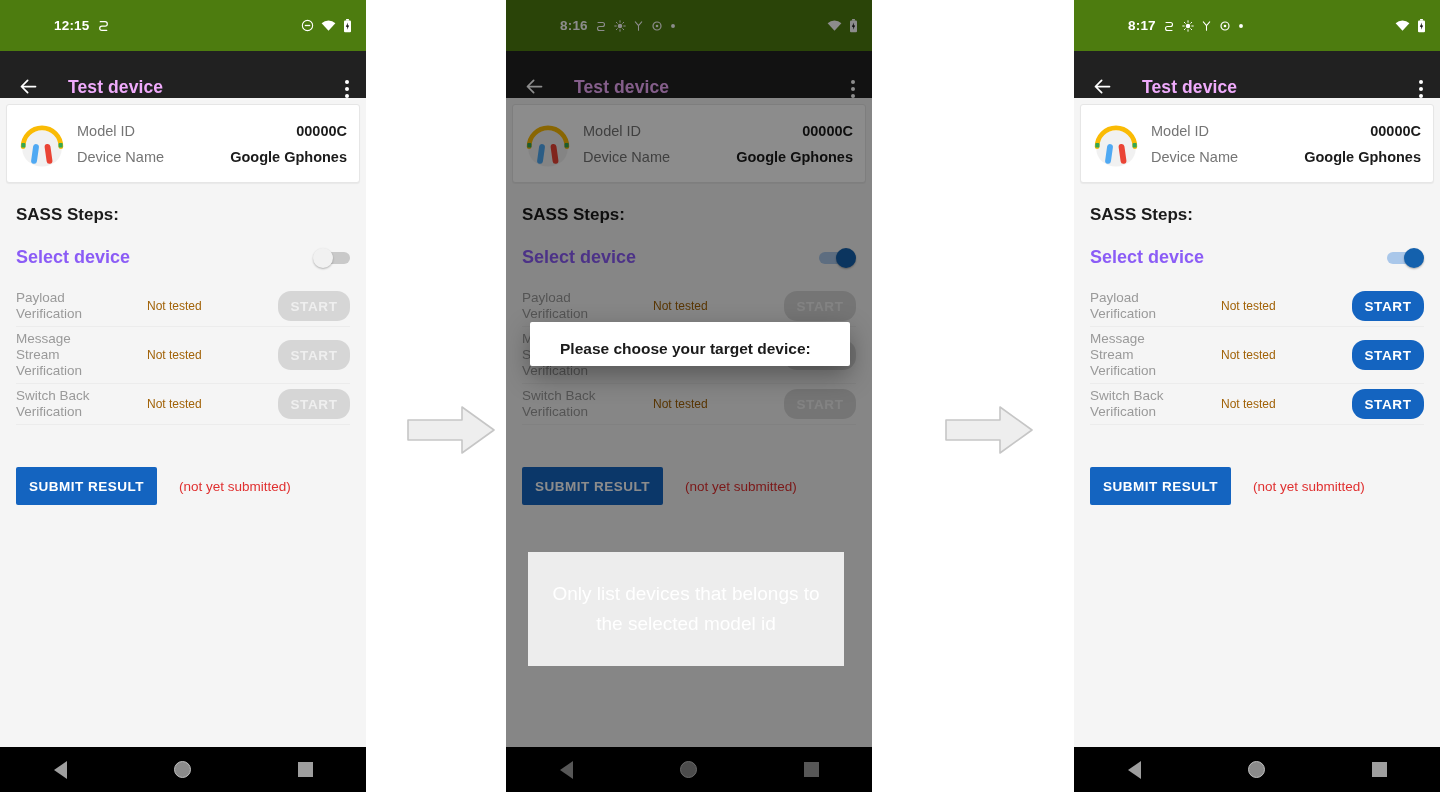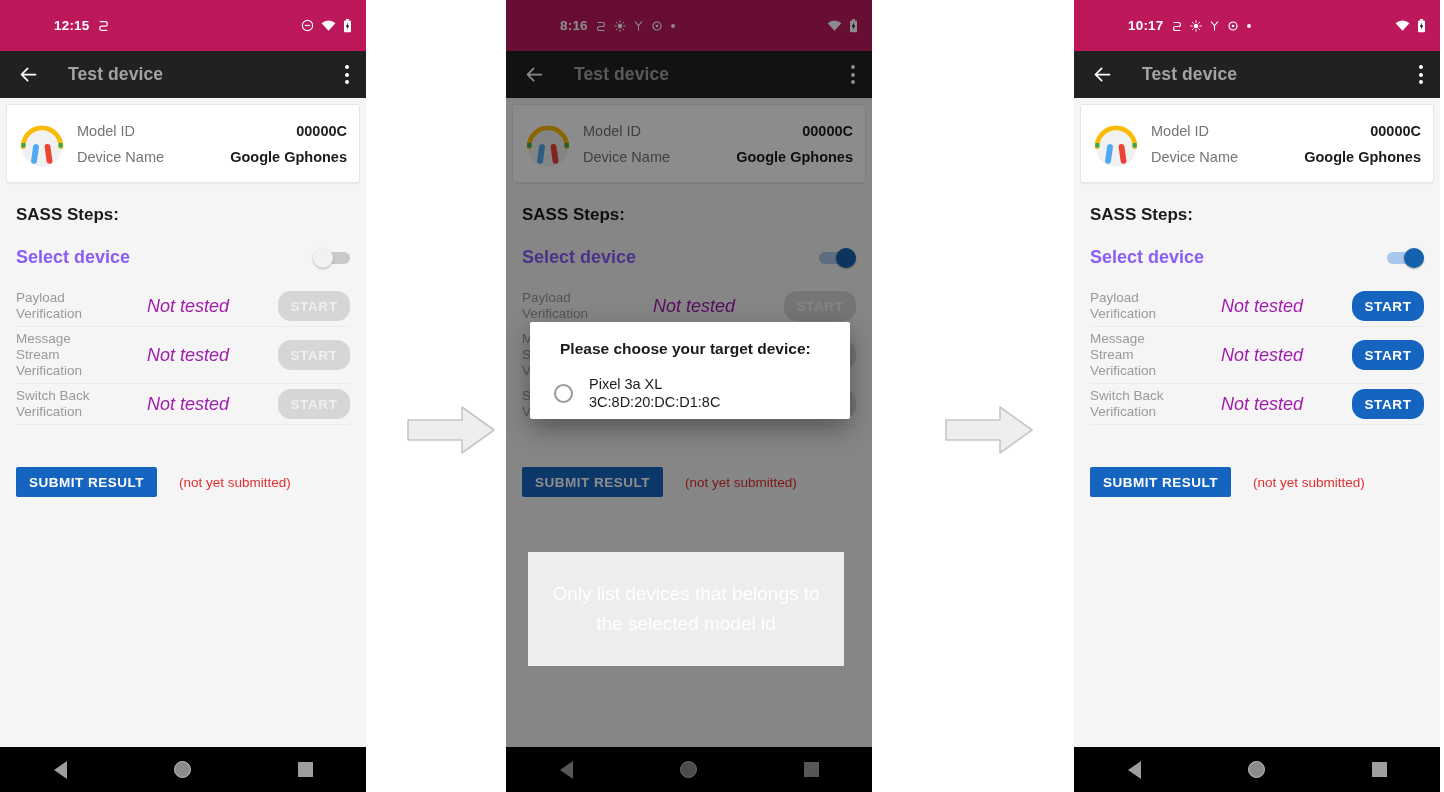--- a/index.html
+++ b/index.html
@@ -12,34 +12,34 @@
   .stage { position: relative; width: 1444px; height: 792px; background:#fff; }
 
   
   .phone { position: absolute; top: 0; width: 366px; height: 792px; background: #f5f5f5; overflow: hidden; }
   #phone-1 { left: 0; }
   #phone-2 { left: 506px; }
   #phone-3 { left: 1074px; }
 
   
   .statusbar {
-    height: 51px; background: #be185d; color: #fff;
+    height: 51px; background: #4d7c0f; color: #fff;
     display: flex; align-items: center;
     font-size: 13.5px; font-weight: 700;
     position: relative;
   }
   .sb-left { display: flex; align-items: center; gap: 7px; margin-left: 54px; }
   .sb-time { font-size: 13.5px; letter-spacing: .2px; }
   .sb-right { position: absolute; right: 14px; display: flex; align-items: center; gap: 7px; }
   .sb-ico { display: inline-flex; align-items: center; justify-content: center; }
 
   
   .appbar {
-    height: 47px; background: #212121; color: #a3a3a3;
-    display: flex; align-items: center; padding: 0 16px;
+    height: 47px; background: #212121; color: #f0abfc;
+    display: flex; align-items: flex-end; padding: 0 16px;
     position: relative;
   }
   .appbar .back { width: 24px; height: 24px; display:flex; align-items:center; justify-content:center; }
   .appbar .title { margin-left: 28px; font-size: 17.5px; font-weight: 700; letter-spacing: .1px; }
   .appbar .kebab { position: absolute; right: 17px; display: flex; flex-direction: column; gap: 3.2px; align-items: center; }
   .appbar .kebab i { width: 4px; height: 4px; border-radius: 50%; background: #fff; display: block; }
 
   
   .card-wrap { padding: 6px 6px 0 6px; }
   .device-card {
@@ -61,33 +61,33 @@
 
   .toggle { width: 37px; height: 20px; position: relative; display: inline-block; }
   .toggle .track { position: absolute; left: 8px; top: 4.5px; width: 29px; height: 12px; border-radius: 7px; background: #c9c9c9; }
   .toggle .thumb { position: absolute; left: 0; top: 0; width: 20px; height: 20px; border-radius: 50%; background: #f1f1f1; box-shadow: 0 1px 2px rgba(0,0,0,.28); }
   .toggle.on .track { left: 0; background: #a9c7ea; }
   .toggle.on .thumb { left: 17px; background: #1461ad; box-shadow: 0 1px 2px rgba(0,0,0,.3); }
 
   .steps { margin-top: 18px; }
   .step-row { display: flex; align-items: center; min-height: 41px; border-bottom: 1px solid #ececec; padding: 4px 0; gap: 43px; }
   .step-name { flex: 1; font-size: 13.5px; color: #9a9a9a; line-height: 16px; }
-  .step-status { width: 88px; font-size: 18px; color: #a21caf; font-style: italic; }
+  .step-status { width: 88px; font-size: 12px; color: #a16207; }
   .btn-start {
     width: 72px; height: 30px; border: 0; border-radius: 13px;
     font-size: 13.5px; font-weight: 700; letter-spacing: .6px;
     display: flex; align-items: center; justify-content: center;
   }
   .btn-start.disabled { background: #d6d6d6; color: #efefef; }
   .btn-start.enabled  { background: #1464c0; color: #fff; }
 
   .submit-row { display: flex; align-items: center; margin-top: 42px; }
   .btn-submit {
     background: #1464c0; color: #fff; border: 0; border-radius: 2px;
-    height: 30px; padding: 0 13px; font-size: 13.5px; font-weight: 700; letter-spacing: .5px;
+    height: 38px; padding: 0 13px; font-size: 13.5px; font-weight: 700; letter-spacing: .5px;
     display: flex; align-items: center;
   }
   .submit-note { margin-left: 22px; font-size: 13.5px; color: #e03030; }
 
   
   .navbar { position: absolute; bottom: 0; left: 0; width: 366px; height: 45px; background: #000; display: flex; align-items: center; justify-content: space-around; }
   .nav-back { width: 0; height: 0; border-top: 9px solid transparent; border-bottom: 9px solid transparent; border-right: 13px solid #9e9e9e; }
   .nav-home { width: 17px; height: 17px; border-radius: 50%; background: #8b8b8b; border: 1.6px solid #c0c0c0; }
   .nav-recent { width: 15px; height: 15px; background: #9e9e9e; }
 
@@ -363,37 +363,30 @@
     <div class="navbar">
       <span class="nav-back"></span>
       <span class="nav-home"></span>
       <span class="nav-recent"></span>
     </div>
 
     <div class="dim"></div>
 
     <div class="dialog">
       <div class="dlg-title">Please choose your target device:</div>
-      <div class="dlg-opt">
-        <span class="radio"></span>
-        <span class="dlg-opt-txt">
-          <span>Pixel 3a XL</span><br>
-          <span>3C:8D:20:DC:D1:8C</span>
-        </span>
-      </div>
     </div>
 
     <div class="annotation">Only list devices that belongs to the selected model id</div>
   </div>
 
   <div class="phone" id="phone-3">
 
     <div class="statusbar">
       <div class="sb-left">
-        <span class="sb-time">10:17</span>
+        <span class="sb-time">8:17</span>
         <span class="sb-ico">
           <svg width="12" height="12" viewBox="0 0 24 24">
               <path d="M6 5h9a4 4 0 0 1 0 8H9a4 4 0 0 0 0 8h9" stroke="#fff" stroke-width="2.2" fill="none" stroke-linecap="round"></path>
             </svg>
         </span>
         <span class="sb-ico">
           <svg width="12" height="12" viewBox="0 0 24 24">
               <circle cx="12" cy="12" r="4.5" fill="#fff"></circle>
               <g stroke="#fff" stroke-width="2" stroke-linecap="round">
                 <path d="M12 1.5v3M12 19.5v3M1.5 12h3M19.5 12h3M4.6 4.6l2 2M17.4 17.4l2 2M19.4 4.6l-2 2M6.6 17.4l-2 2"></path>

